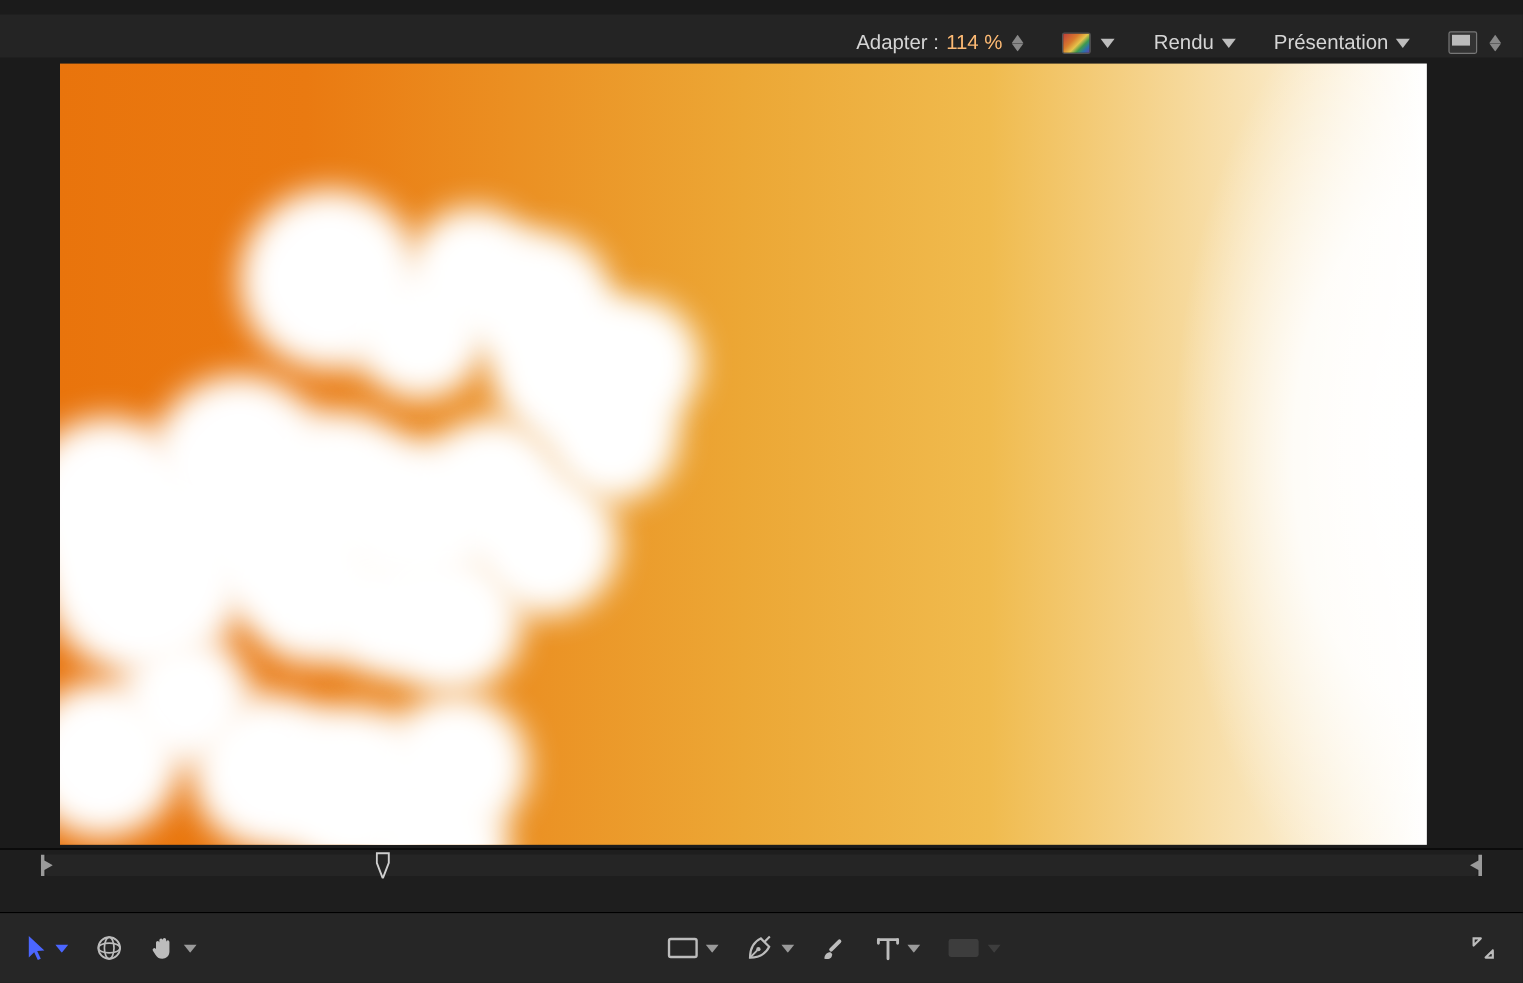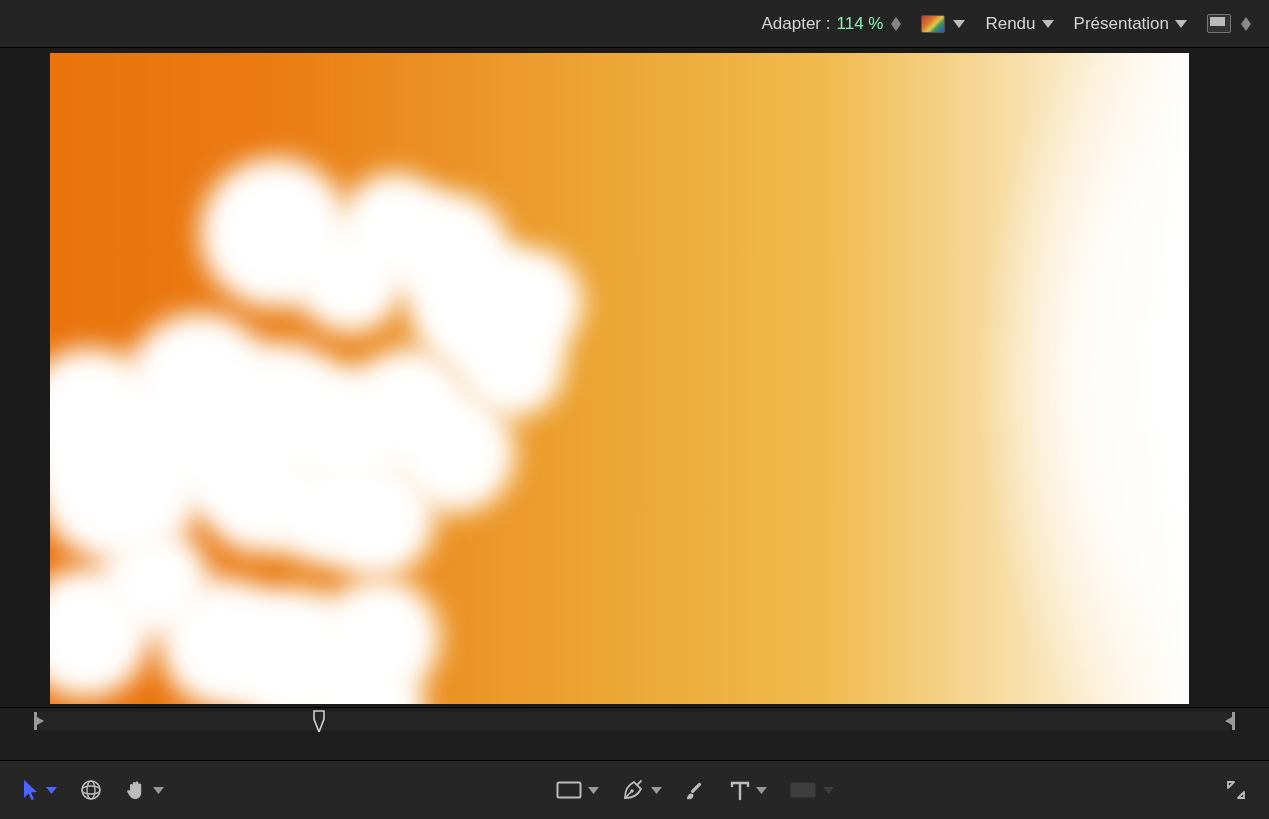--- a/index.html
+++ b/index.html
@@ -11,40 +11,40 @@
     font-family: -apple-system, "Helvetica Neue", Arial, sans-serif;
     font-size: 14px;
     color: #c9c9c9;
     overflow: hidden;
     user-select: none;
   }
 
   
   .top-toolbar {
     position: absolute;
-    left: 0; right: 0; top: 0;
+    left: 0; right: 0; top: 12px;
     height: 48px;
     background: #242424;
     display: flex;
     align-items: center;
     justify-content: flex-end;
     padding: 0 18px 0 10px;
     box-sizing: border-box;
-    gap: 20px;
+    gap: 32px;
     border-bottom: 1px solid #000;
   }
   .tb-group {
     display: flex;
     align-items: center;
     gap: 6px;
     font-size: 17px;
     color: #d5d5d5;
     cursor: default;
   }
-  .tb-label-dim { color: #86efac; }
+  .tb-label-dim { color: #fdba74; }
   .stepper {
     display: flex;
     flex-direction: column;
     margin-left: 2px;
   }
   .stepper svg { display:block; }
   .chev-down svg { display:block; }
 
   .color-swatch {
     width: 22px; height: 16px;

